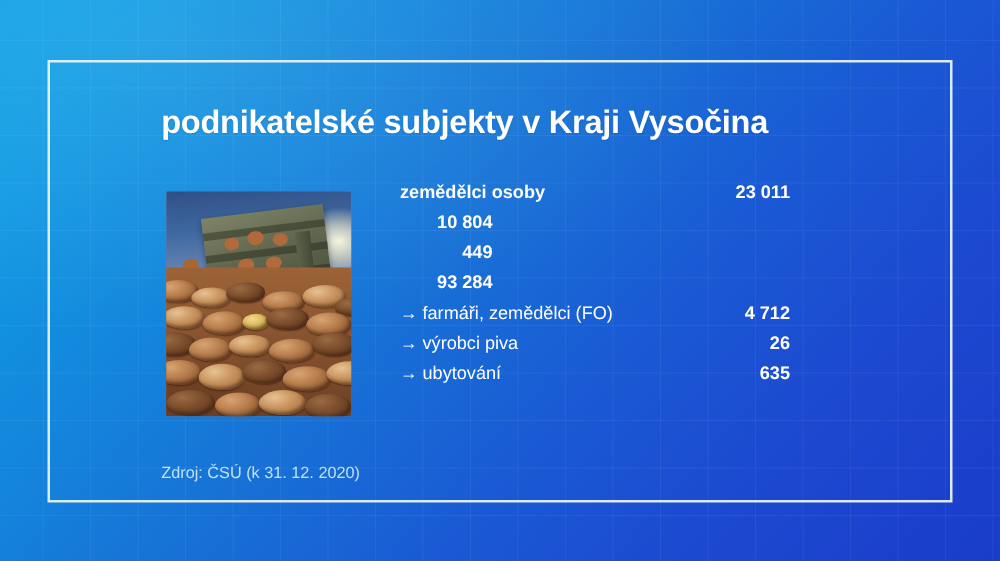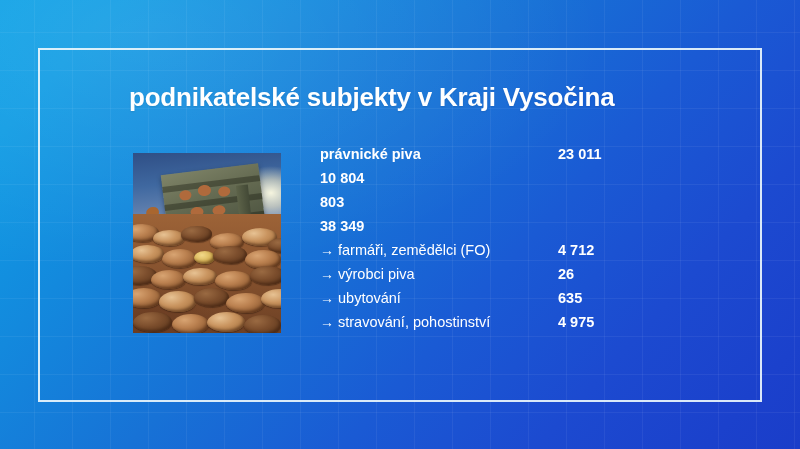--- a/index.html
+++ b/index.html
@@ -184,21 +184,21 @@
     display: inline-block;
     font-size: 14px;
     margin-right: 4px;
     color: #ffffff;
   }
   .value {
     flex: 0 0 auto;
     font-size: 14.5px;
     font-weight: bold;
     color: #ffffff;
-    text-align: left;
+    text-align: right;
     min-width: 74px;
     font-variant-numeric: tabular-nums;
   }
 
   #source {
     position: absolute;
     left: 129px;
     top: 370px;
     font-size: 13px;
     color: #bfe2f5;
@@ -263,44 +263,41 @@
 
       <div class="tuber dark" style="left:4%;   top:82%; width:24%; height:17%;"></div>
       <div class="tuber" style="left:28%;  top:84%; width:23%; height:17%;"></div>
       <div class="tuber light" style="left:50%;  top:82%; width:24%; height:17%;"></div>
       <div class="tuber dark" style="left:73%;  top:85%; width:23%; height:17%;"></div>
     </div>
   </div>
 
   <div id="table">
     <div class="row head">
-      <div class="label"><span>právnické piva</span></div>
+      <div class="label"><span>zemědělci osoby</span></div>
       <div class="value">23 011</div>
     </div>
     <div class="row sub">
       <div class="value">10 804</div>
     </div>
     <div class="row sub">
-      <div class="value">803</div>
+      <div class="value">449</div>
     </div>
     <div class="row head">
-      <div class="value">38 349</div>
+      <div class="value">93 284</div>
     </div>
     <div class="row sub">
       <div class="label"><span class="arrow">→</span><span>farmáři, zemědělci (FO)</span></div>
       <div class="value">4 712</div>
     </div>
     <div class="row sub">
       <div class="label"><span class="arrow">→</span><span>výrobci piva</span></div>
       <div class="value">26</div>
     </div>
     <div class="row sub">
       <div class="label"><span class="arrow">→</span><span>ubytování</span></div>
       <div class="value">635</div>
     </div>
-    <div class="row sub">
-      <div class="label"><span class="arrow">→</span><span>stravování, pohostinství</span></div>
-      <div class="value">4 975</div>
-    </div>
   </div>
 
+  <div id="source">Zdroj: ČSÚ (k 31. 12. 2020)</div>
 
 </div>
 
 </body></html>

